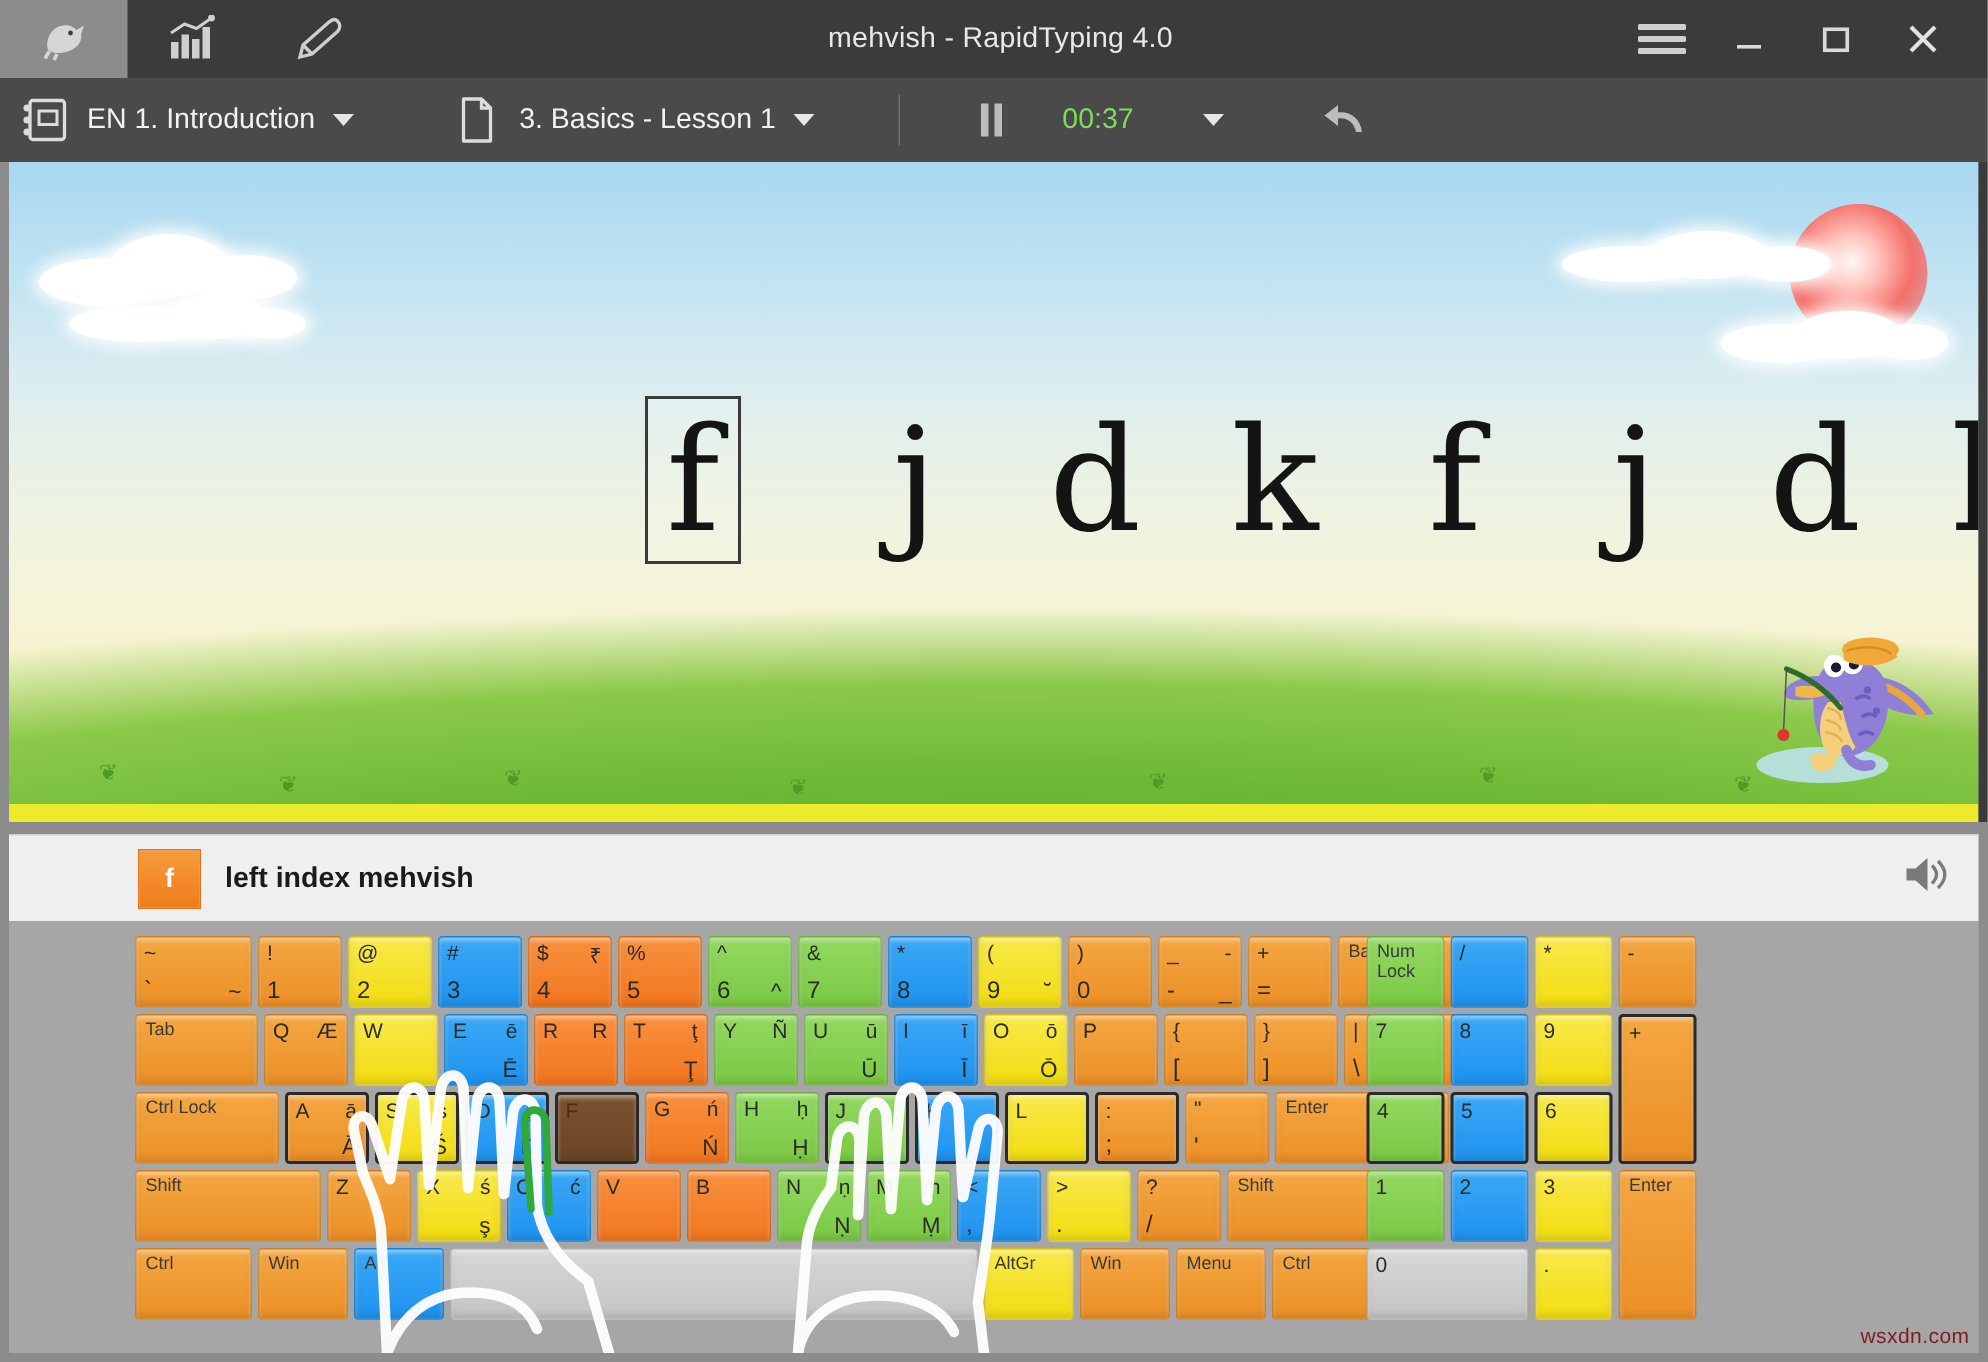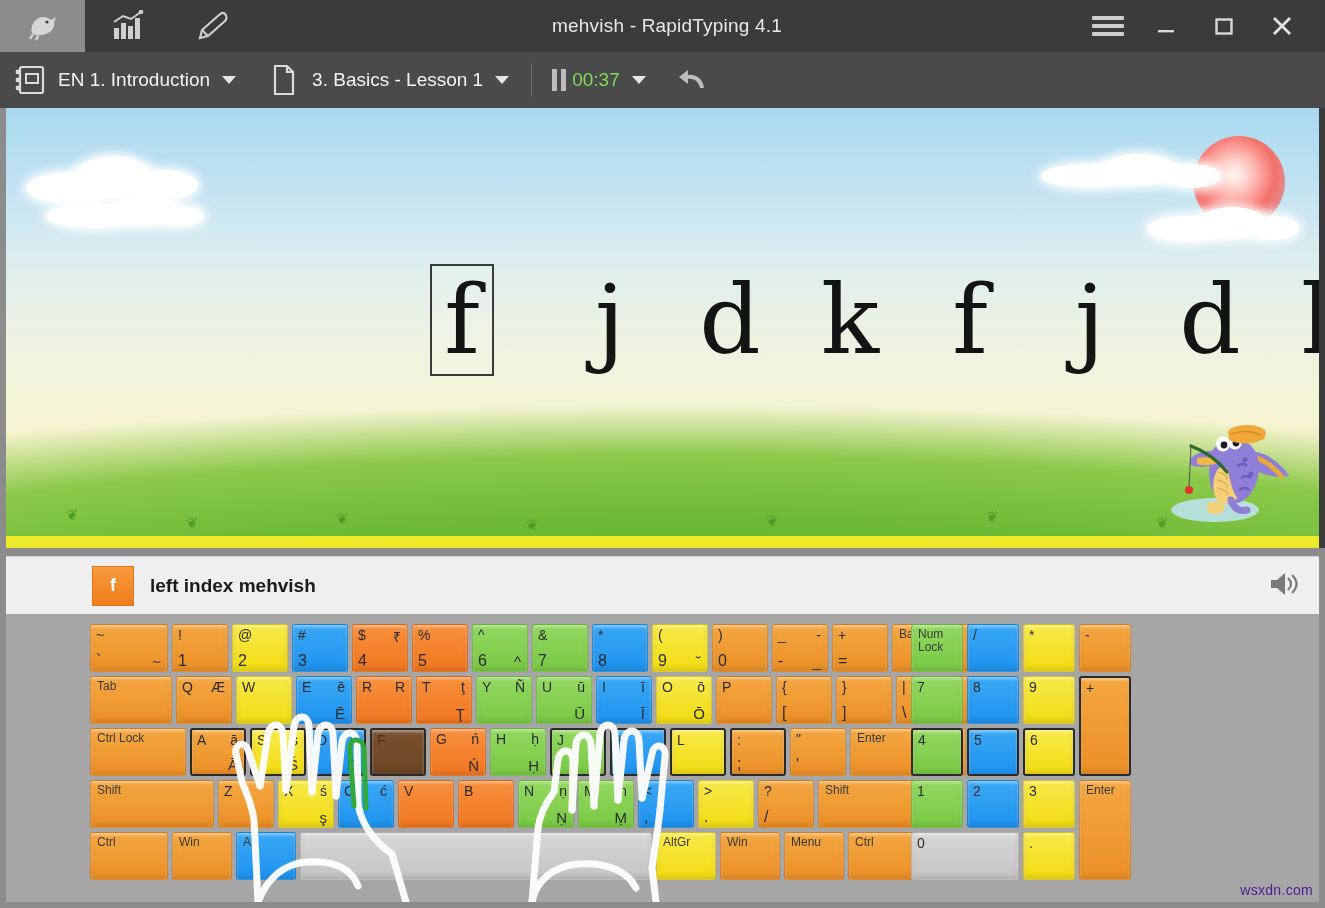--- a/index.html
+++ b/index.html
@@ -32,20 +32,21 @@
     justify-content: center; cursor: pointer; color: #d9d9d9;
   }
   .hamb { width: 32px; }
   .hamb i { display:block; height:4px; background:#cfcfcf; margin:4px 0; border-radius:1px;}
 
   
   .toolbar {
     position: absolute; left: 0; top: 52px; width: 1325px; height: 56px;
     background: #4a4a4a; display: flex; align-items: center;
     color: #f0f0f0;
+    gap: 34px;
   }
   .tl-item { display: flex; align-items: center; height: 56px; cursor: pointer; }
   .tl-ico { width: 58px; display:flex; align-items:center; justify-content:center; }
   .tl-label { font-size: 19px; color: #f2f2f2; white-space: nowrap; }
   .caret {
     width: 0; height: 0; border-left: 7px solid transparent;
     border-right: 7px solid transparent; border-top: 8px solid #e6e6e6;
     margin: 0 18px 0 12px;
   }
   .tl-sep { width: 1px; height: 34px; background: #6e6e6e; margin: 0 4px; }
@@ -142,21 +143,21 @@
   .c-green  { background: linear-gradient(#93d861, #79c944); }
   .c-deeporange { background: linear-gradient(#f8903e, #f2761f); }
   .c-grey   { background: linear-gradient(#d7d7d7, #c4c4c4); }
 
   
   .hands { position: absolute; left: 0; top: 0; width: 1313px; height: 288px;
            pointer-events: none; }
 
   .wm {
     position: absolute; right: 6px; bottom: 4px;
-    font-size: 14px; color: #4c1d95; letter-spacing: .3px;
+    font-size: 14px; color: #7f1d1d; letter-spacing: .3px;
   }
   .scrollbar-r {
     position: absolute; right: 0; top: 108px; width: 6px; height: 440px;
     background: #3b3b3b;
   }
 </style>
 </head>
 <body>
 
 <div id="app">
@@ -179,21 +180,21 @@
         <circle cx="31" cy="2" r="2.3" fill="#cfcfcf"></circle>
       </svg>
     </div>
     <div class="tb-icon">
       <svg width="38" height="32" viewBox="0 0 38 32">
         <path d="M31 4 C33 6 33 9 31 11 L14 26 L6 28 L8 20 L25 5 C27 3 29 2 31 4 Z" fill="none" stroke="#cfcfcf" stroke-width="2.2"></path>
         <path d="M8 20 L14 26" stroke="#cfcfcf" stroke-width="2.2"></path>
       </svg>
     </div>
 
-    <div class="tb-title">mehvish - RapidTyping 4.1</div>
+    <div class="tb-title">mehvish - RapidTyping 4.0</div>
 
     <div class="tb-ctrls">
       <div class="tb-btn">
         <div class="hamb">
           <i></i>
             <i></i>
             <i></i>
         </div>
       </div>
       <div class="tb-btn">

